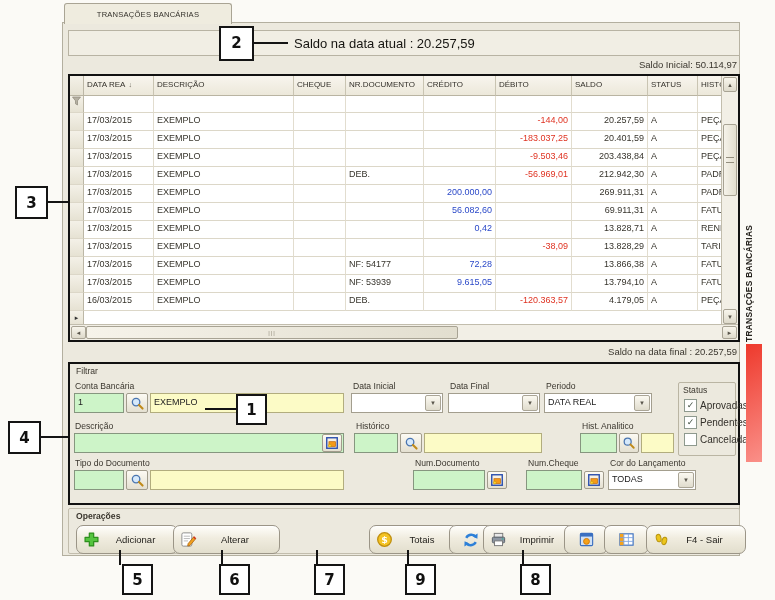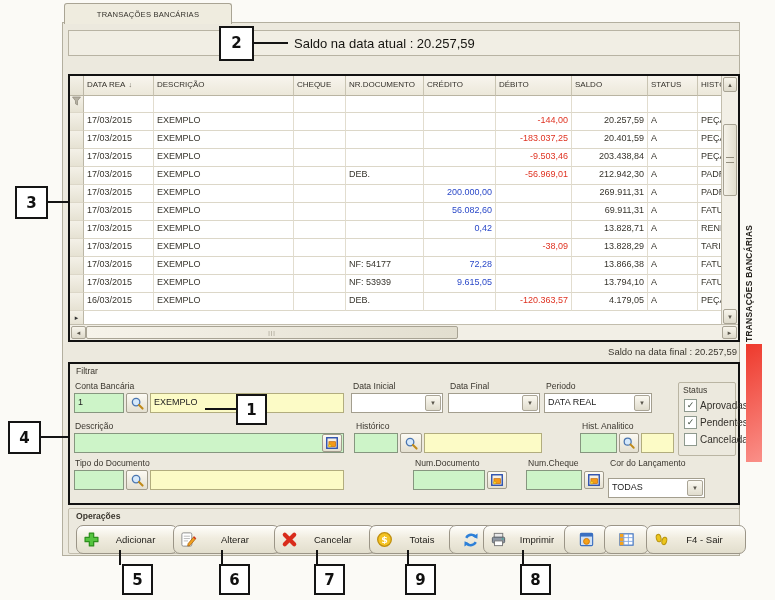--- a/index.html
+++ b/index.html
@@ -89,20 +89,24 @@
   <div class="abs tab">
       <span>TRANSAÇÕES BANCÁRIAS</span>
     </div>
 
   <div class="abs balbar">
     <div style="width:150px;flex:none;"></div>
     <div class="co" style="flex:none;">2</div>
     <div class="cline" style="width:34px;height:2px;flex:none;"></div>
     <div class="title" style="margin-left:6px;">Saldo na data atual : 20.257,59</div>
   </div>
+  <div class="abs smallbal" style="left:437px;top:59px;width:300px;">
+    <span>Saldo Inicial:</span>
+    <span>50.114,97</span>
+  </div>
 
   <div class="abs table">
     <div class="grid-area">
 
       <div class="grow hrow">
         <div class="cell hcell sel"></div>
         <div class="cell hcell c-data"><span>DATA REA</span><span class="sort-ic">↓</span></div>
         <div class="cell hcell c-desc">DESCRIÇÃO</div>
         <div class="cell hcell c-cheque">CHEQUE</div>
         <div class="cell hcell c-doc">NR.DOCUMENTO</div>
@@ -410,21 +414,21 @@
     <div class="abs sqbtn" style="left:514px;top:107px;width:20px;height:18px;">
       <span class="icon">
           <svg width="14" height="14" viewBox="0 0 16 16">
             <rect x="2" y="2" width="12" height="12" fill="#f6f1e4" stroke="#2b4fae" stroke-width="1.6"></rect>
             <rect x="4.5" y="6.5" width="7.5" height="5.5" fill="#f59a18" stroke="#c06808" stroke-width=".8"></rect>
             <circle cx="5.5" cy="11" r="1.6" fill="#ffd22e" stroke="#b8930a" stroke-width=".6"></circle>
           </svg>
         </span>
     </div>
     <div class="abs lbl" style="left:540px;top:94px;">Cor do Lançamento</div>
-    <div class="abs combo" style="left:538px;top:114px;width:97px;">
+    <div class="abs combo" style="left:538px;top:106px;width:88px;">
       <span>TODAS</span><span class="arr">▼</span>
     </div>
   </div>
 
   <div class="abs opergrp">
     <div class="abs grplabel" style="left:7px;top:2px;font-weight:bold;">Operações</div>
     <div class="gbtn" style="left:7px;width:88px;">
       <span class="icon">
           <svg width="17" height="17" viewBox="0 0 18 18">
             <path d="M6.7 2.2h4.6v4.5h4.5v4.6h-4.5v4.5H6.7v-4.5H2.2V6.7h4.5z" fill="#55c43f" stroke="#2d8f1d" stroke-width="1.3" stroke-linejoin="round"></path>
@@ -435,28 +439,20 @@
     <div class="gbtn" style="left:104px;width:93px;">
       <span class="icon">
           <svg width="17" height="17" viewBox="0 0 18 18">
             <rect x="2" y="2" width="10.5" height="14" rx="1.5" fill="#fff" stroke="#8a8a8a"></rect>
             <path d="M4 5.5h6.5M4 8h6.5M4 10.5h4.5" stroke="#b8b8b8" stroke-width="1"></path>
             <path d="M8.5 13.5 L14.5 6.2 L16.6 8.2 L10.6 15.4 L8.2 15.9 Z" fill="#f0a020" stroke="#a85e0c" stroke-width=".8"></path>
             <path d="M14.5 6.2 L16.6 8.2" stroke="#d03020" stroke-width="1.6"></path>
           </svg>
         </span>
       <span class="cap">Alterar</span>
-    </div>
-    <div class="gbtn" style="left:205px;width:87px;">
-      <span class="icon">
-          <svg width="17" height="17" viewBox="0 0 18 18">
-            <path d="M4 4 L14 14 M14 4 L4 14" stroke="#d92c1c" stroke-width="4.4" stroke-linecap="round"></path>
-          </svg>
-        </span>
-      <span class="cap">Cancelar</span>
     </div>
     <div class="gbtn" style="left:300px;width:75px;">
       <span class="icon">
           <svg width="17" height="17" viewBox="0 0 18 18">
             <circle cx="9" cy="9" r="7.2" fill="#f4c323" stroke="#c08f0e" stroke-width="1.4"></circle>
             <text x="9" y="12.6" text-anchor="middle" font-size="10" font-weight="bold" fill="#fff" font-family="DejaVu Sans">$</text>
           </svg>
         </span>
       <span class="cap">Totais</span>
     </div>

